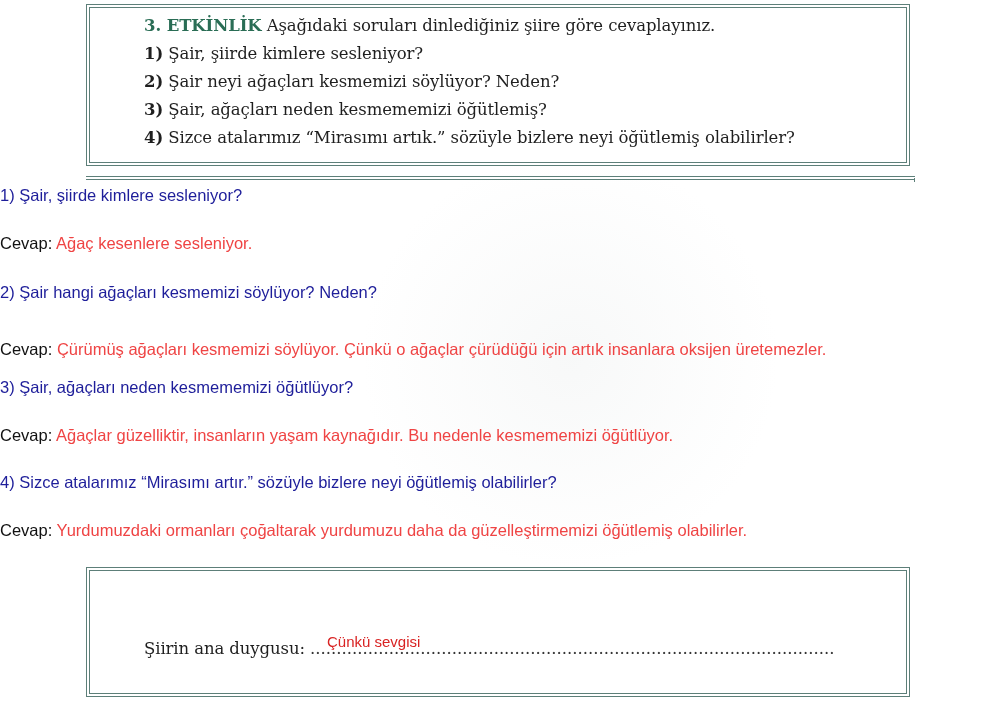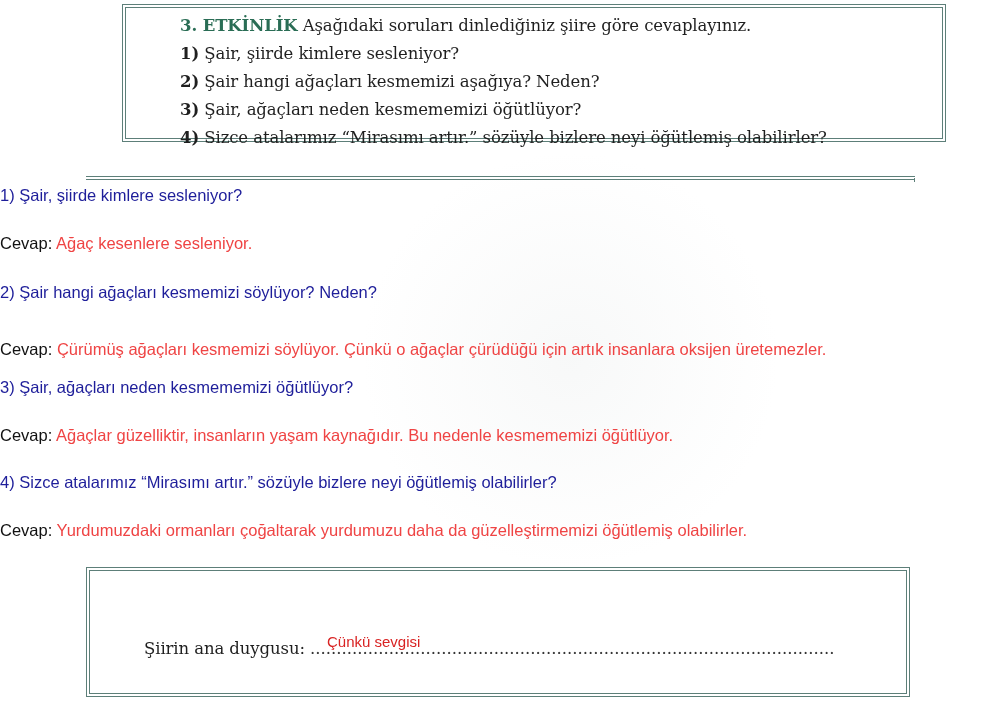--- a/index.html
+++ b/index.html
@@ -14,21 +14,21 @@
       overflow: hidden;
     }
     .box {
       position: absolute;
       left: 86px;
       width: 824px;
       border: 4px double #5d7f79;
       box-sizing: border-box;
       background: #ffffff;
     }
-    .box-top { top: 4px; height: 138px; margin-left: 36px; }
+    .box-top { top: 4px; height: 162px; }
     .box-partial {
       position: absolute;
       left: 86px;
       top: 176px;
       width: 829px;
       height: 6px;
       border-top: 4px double #5d7f79;
       border-right: 1px solid #5d7f79;
       box-sizing: border-box;
     }
@@ -92,29 +92,29 @@
   <div class="box-line" style="top:8px;">
     <span class="act-title">3. ETKİNLİK</span>
     <span>Aşağıdaki soruları dinlediğiniz şiire göre cevaplayınız.</span>
   </div>
   <div class="box-line" style="top:36px;">
     <span class="num">1)</span>
     <span>Şair, şiirde kimlere sesleniyor?</span>
   </div>
   <div class="box-line" style="top:64px;">
     <span class="num">2)</span>
-    <span>Şair hangi ağaçları kesmemizi aşağıya? Neden?</span>
+    <span>Şair neyi ağaçları kesmemizi söylüyor? Neden?</span>
   </div>
   <div class="box-line" style="top:92px;">
     <span class="num">3)</span>
-    <span>Şair, ağaçları neden kesmememizi öğütlüyor?</span>
+    <span>Şair, ağaçları neden kesmememizi öğütlemiş?</span>
   </div>
   <div class="box-line" style="top:120px;">
     <span class="num">4)</span>
-    <span>Sizce atalarımız “Mirasımı artır.” sözüyle bizlere neyi öğütlemiş olabilirler?</span>
+    <span>Sizce atalarımız “Mirasımı artık.” sözüyle bizlere neyi öğütlemiş olabilirler?</span>
   </div>
 </div>
 
 <div class="box-partial"></div>
 
 <div class="sans q" style="top:186px;">1) Şair, şiirde kimlere sesleniyor?</div>
 <div class="sans" style="top:234px;">
   <span class="label">Cevap:</span>
   <span class="ans">Ağaç kesenlere sesleniyor.</span>
 </div>

